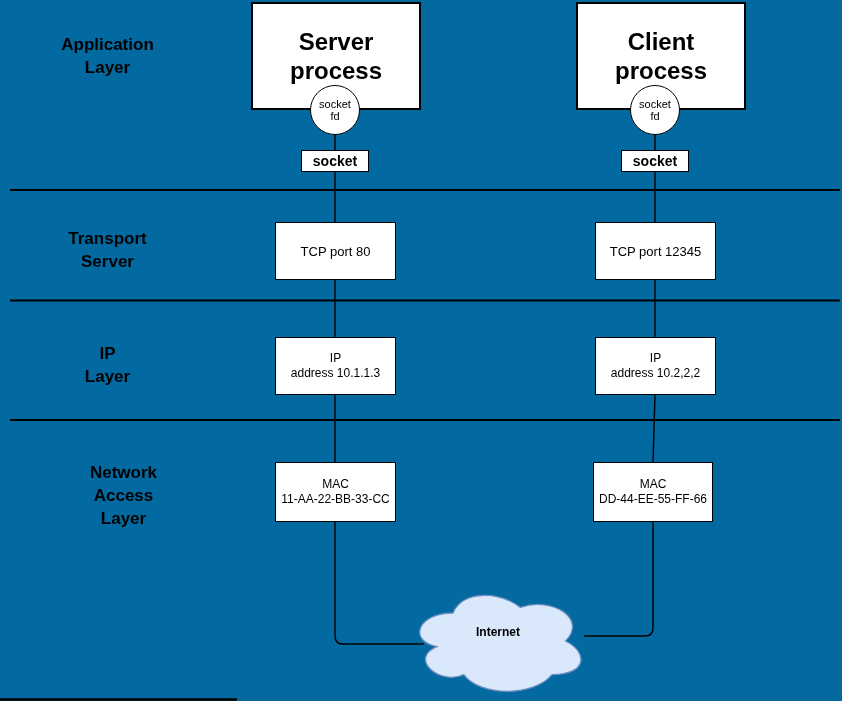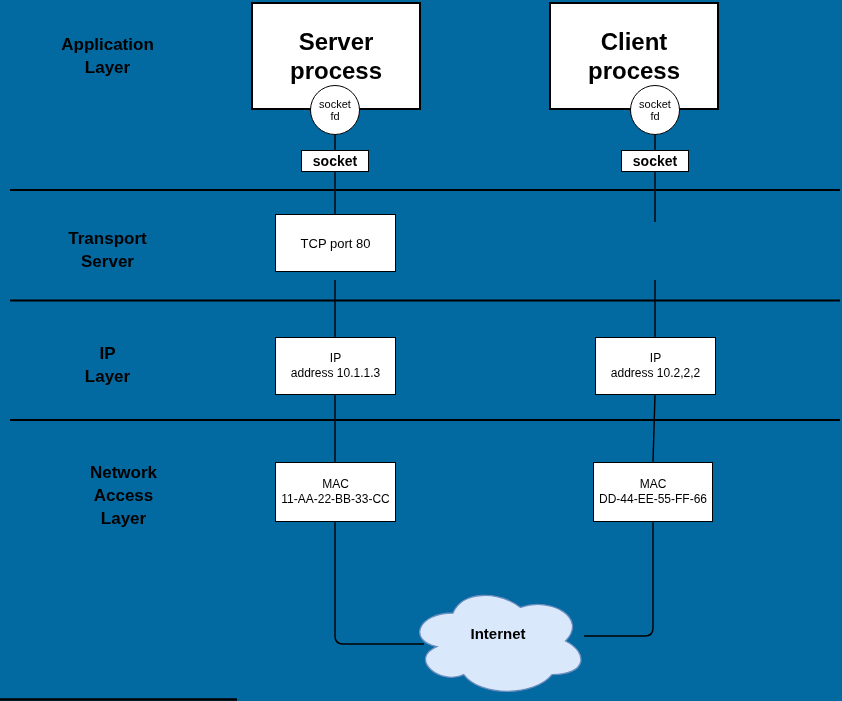--- a/index.html
+++ b/index.html
@@ -20,21 +20,21 @@
   .circle{
     position:absolute;background:#ffffff;border:1px solid #000;border-radius:50%;
     display:flex;align-items:center;justify-content:center;text-align:center;
     white-space:pre-line;box-sizing:border-box;font-size:11px;line-height:12px;
   }
   .layer-label{
     position:absolute;font-size:17px;font-weight:bold;line-height:23px;
     text-align:center;white-space:pre-line;
   }
   .internet-label{
-    position:absolute;font-size:15px;font-weight:bold;text-align:center;
+    position:absolute;font-size:12px;font-weight:bold;text-align:center;
   }
 </style>
 </head>
 <body>
 
 <div id="canvas">
 
   <svg class="overlay" viewBox="0 0 842 701" xmlns="http://www.w3.org/2000/svg">
 
     <path d="M10 190 H840" stroke="#000" stroke-width="1.8" fill="none"></path>
@@ -69,31 +69,32 @@
 Server</div>
   <div class="layer-label" style="left:25px;top:342px;width:165px;">IP
 Layer</div>
   <div class="layer-label" style="left:41px;top:461px;width:165px;">Network
 Access
 Layer</div>
 
   <div class="box process-box" style="left:251px;top:2px;width:170px;height:108px;">Server
 process</div>
   <div class="box socket-box" style="left:301px;top:150px;width:68px;height:22px;">socket</div>
-  <div class="box tcp-box" style="left:275px;top:214px;width:121px;height:58px;">TCP port 80</div>
+  <div class="box tcp-box" style="left:275px;top:222px;width:121px;height:58px;">TCP port 80</div>
   <div class="box" style="left:275px;top:337px;width:121px;height:58px;">IP
 address 10.1.1.3</div>
   <div class="box" style="left:275px;top:462px;width:121px;height:60px;">MAC
 11-AA-22-BB-33-CC</div>
   <div class="circle" style="left:310px;top:85px;width:50px;height:50px;">socket
 fd</div>
 
-  <div class="box process-box" style="left:549px;top:2px;width:170px;height:108px;text-align:center;">Client
+  <div class="box process-box" style="left:576px;top:2px;width:170px;height:108px;text-align:center;">Client
 process</div>
   <div class="box socket-box" style="left:621px;top:150px;width:68px;height:22px;">socket</div>
+  <div class="box tcp-box" style="left:595px;top:222px;width:121px;height:58px;">TCP port 12345</div>
   <div class="box" style="left:595px;top:337px;width:121px;height:58px;">IP
 address 10.2,2,2</div>
   <div class="box" style="left:593px;top:462px;width:120px;height:60px;">MAC
 DD-44-EE-55-FF-66</div>
   <div class="circle" style="left:630px;top:85px;width:50px;height:50px;">socket
 fd</div>
 
   <div class="internet-label" style="left:408px;top:625px;width:180px;">Internet</div>
 
 </div>

